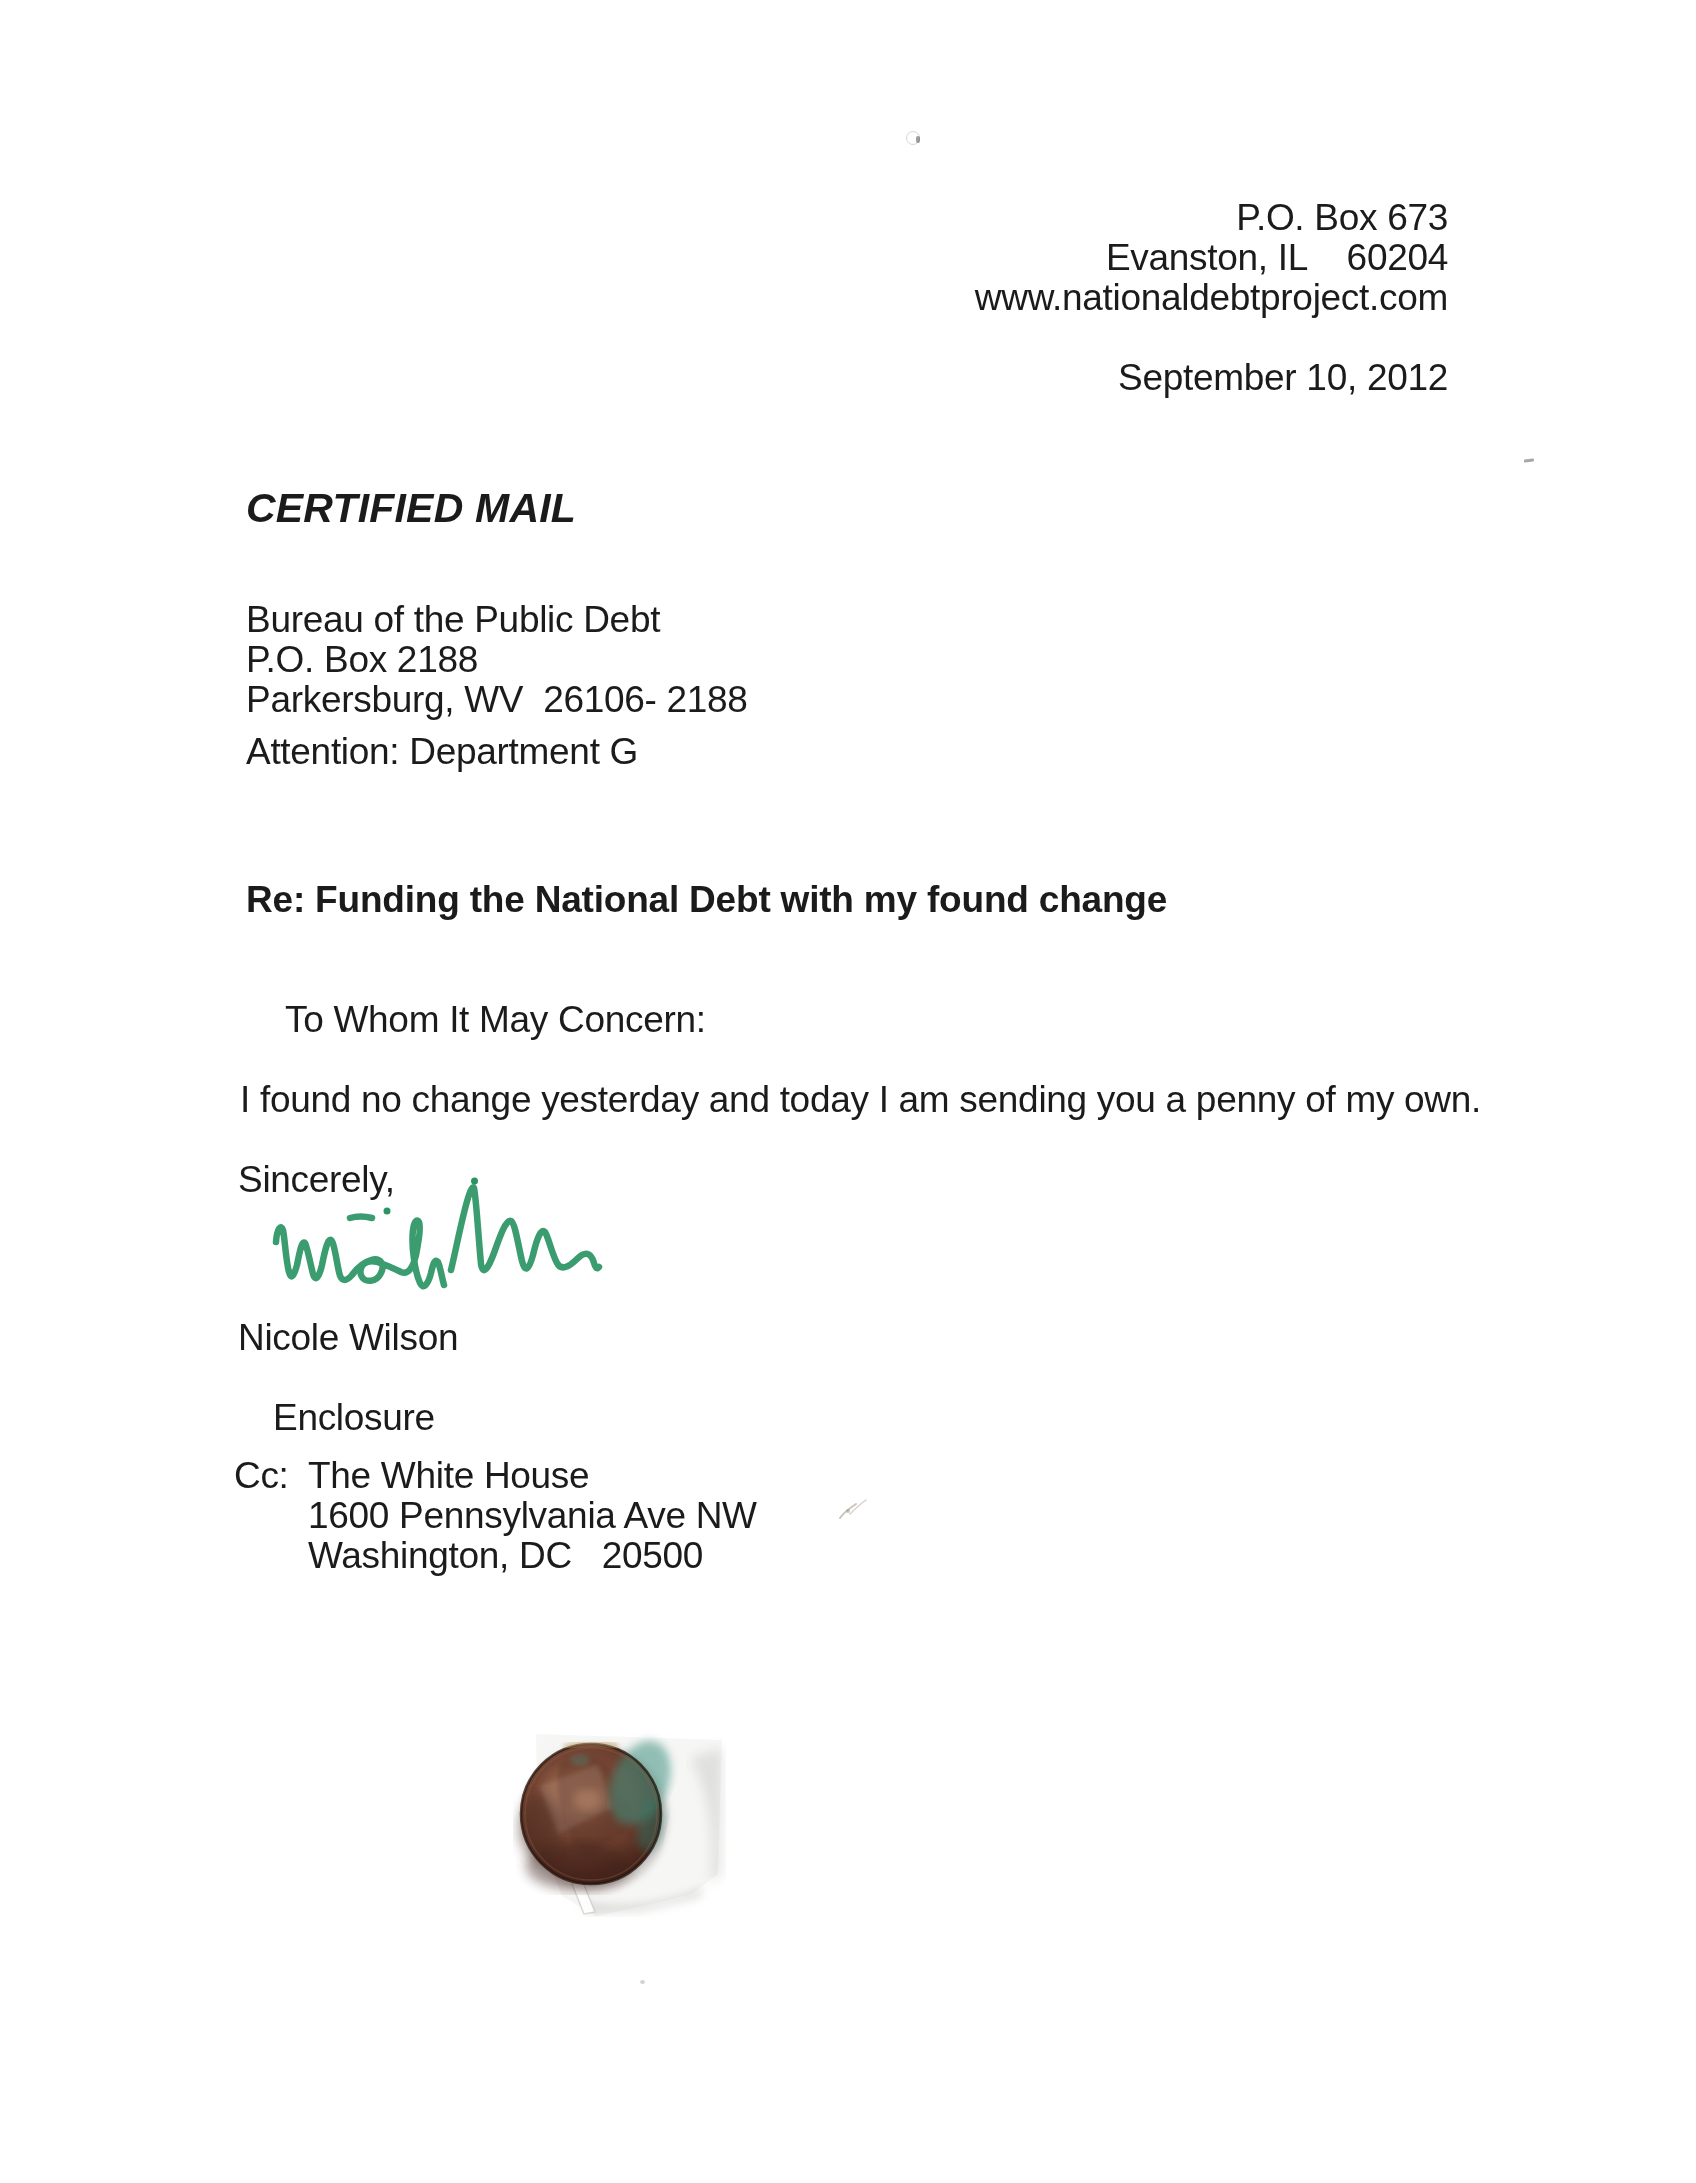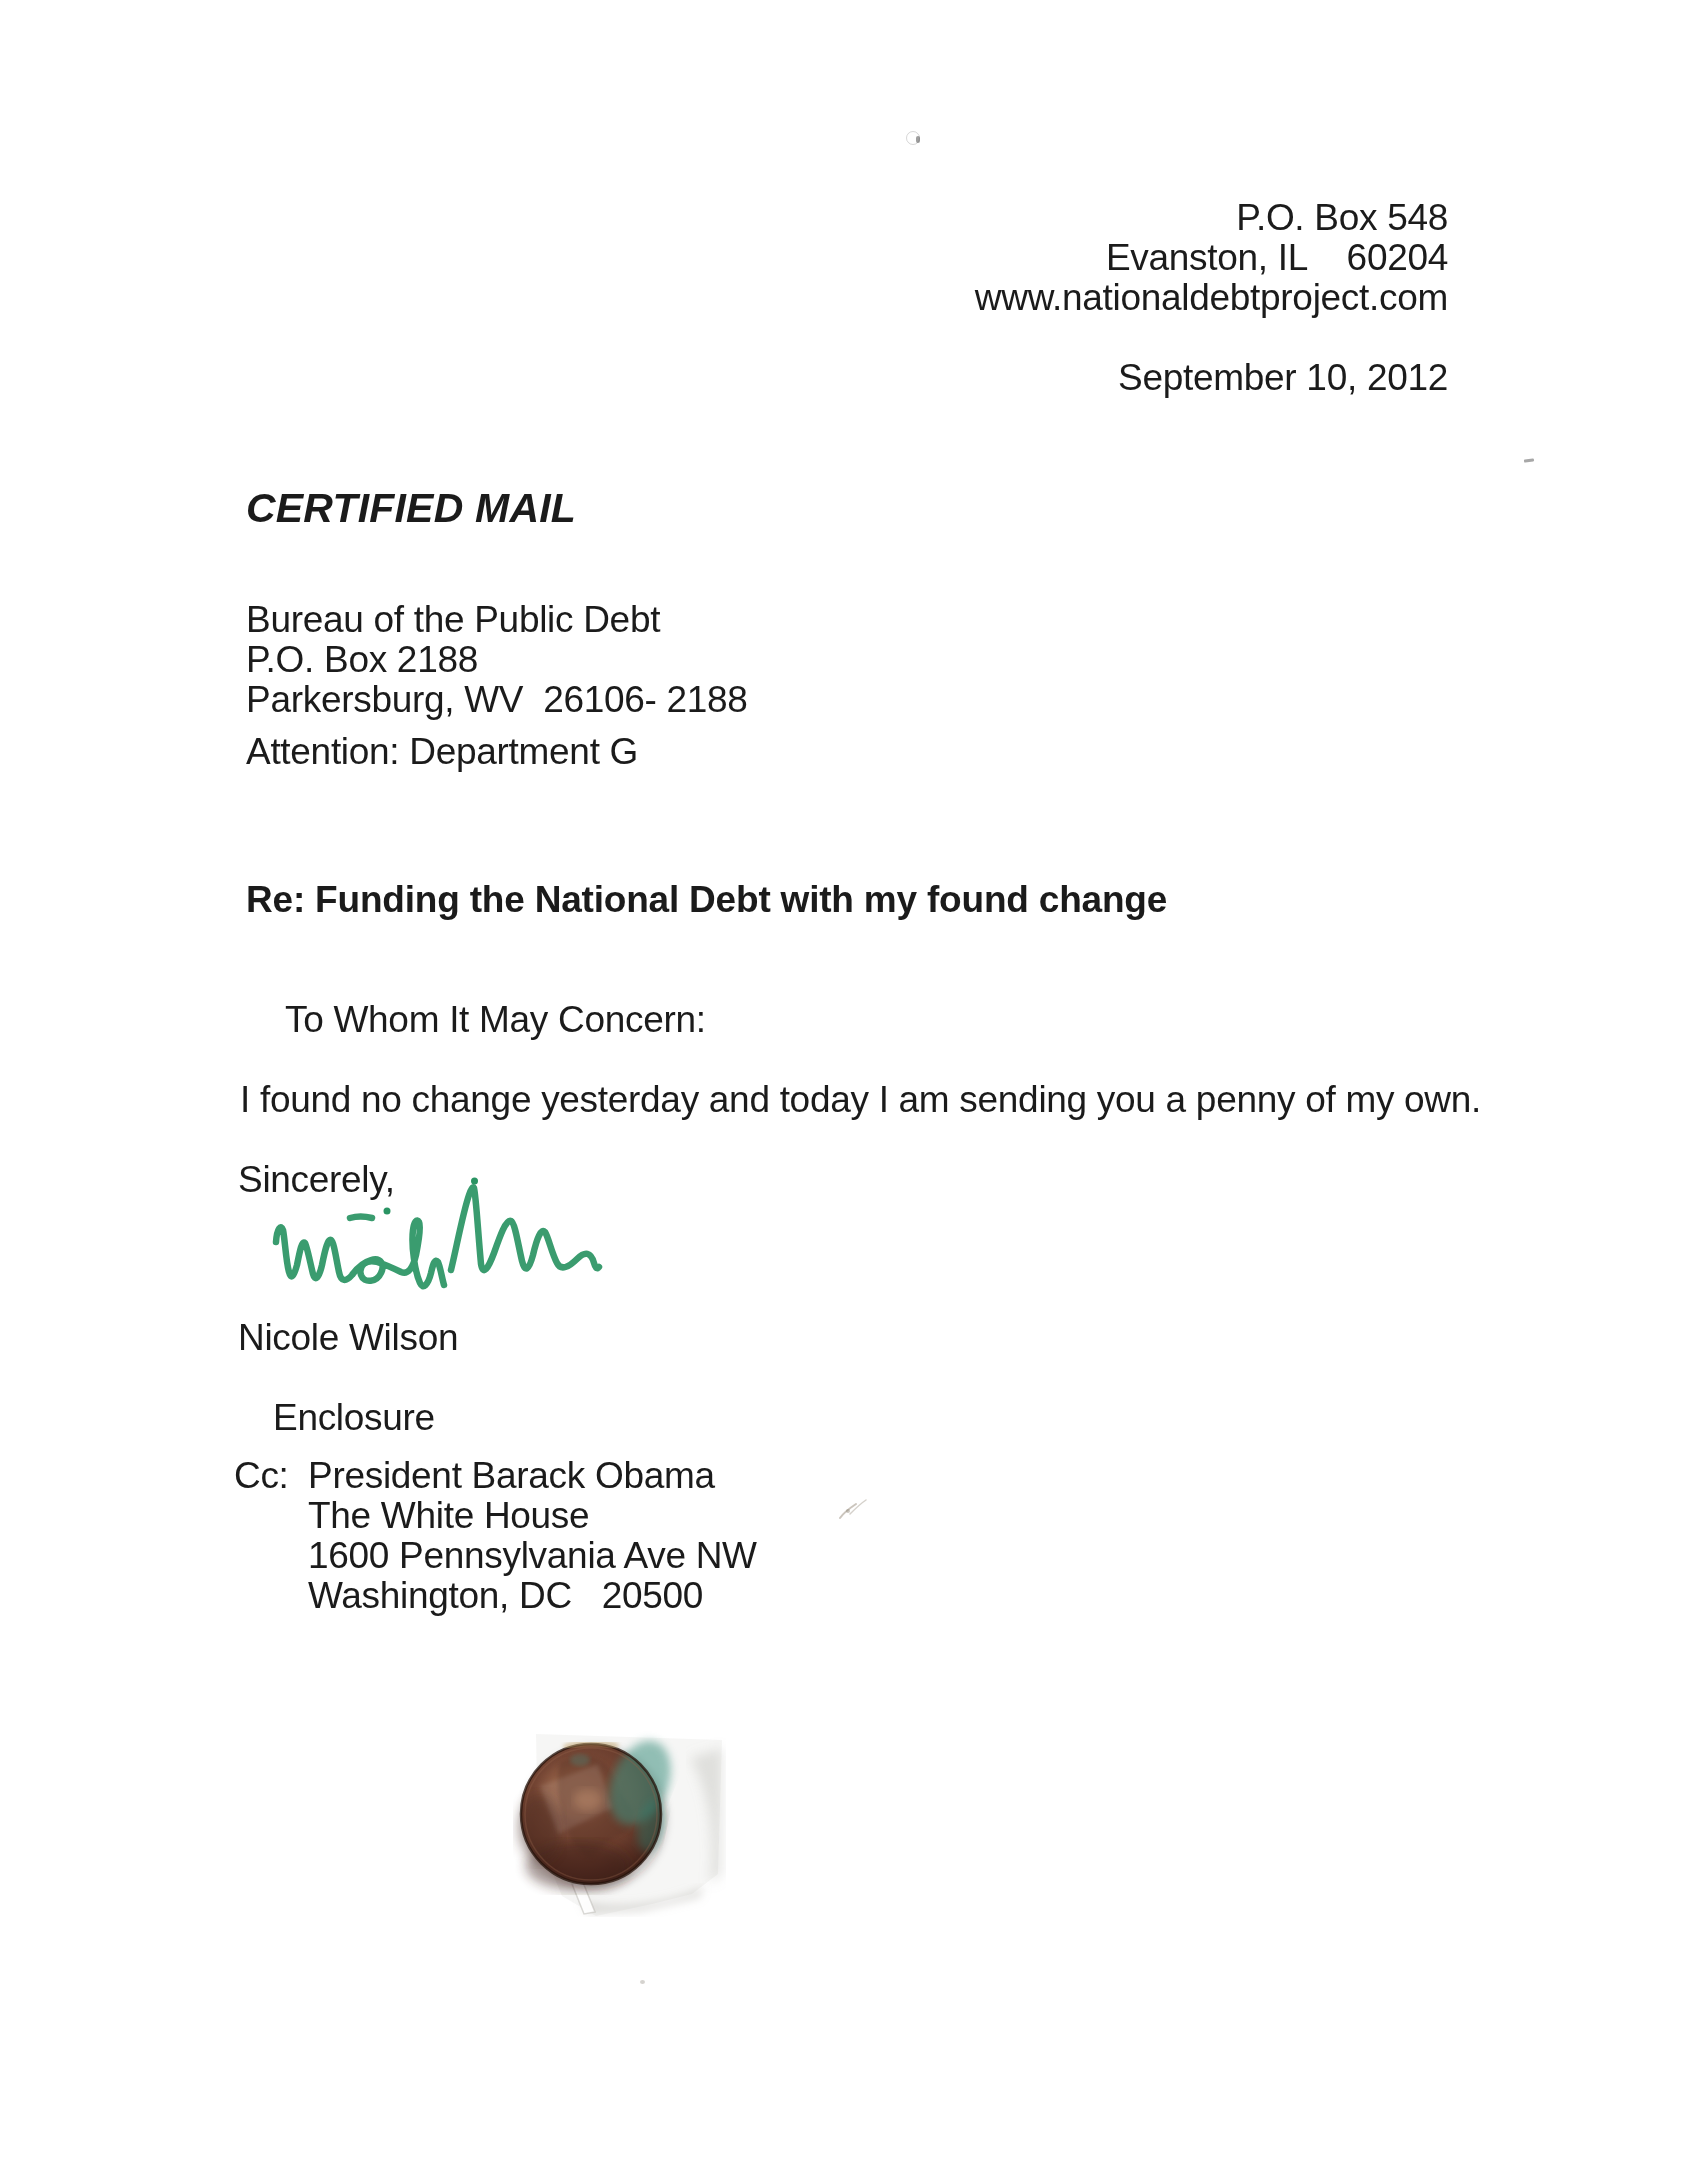--- a/index.html
+++ b/index.html
@@ -45,21 +45,21 @@
   .artifact-speck{
     width:5px;height:4px;background:rgba(150,145,135,0.4);border-radius:50%;
   }
 </style>
 </head>
 <body>
 
 <div class="page">
 
   <div class="block right-align" style="top:198px; right:248px;">
-    <div class="line">P.O. Box 548</div>
+    <div class="line">P.O. Box 673</div>
     <div class="line">Evanston, IL    60204</div>
     <div class="line">www.nationaldebtproject.com</div>
   </div>
 
   <div class="block right-align line" style="top:358px; right:248px;">September 10, 2012</div>
 
   <div class="block certified" style="top:486px; left:246px;">CERTIFIED MAIL</div>
 
   <div class="block" style="top:600px; left:246px;">
     <div class="line">Bureau of the Public Debt</div>
@@ -98,21 +98,20 @@
     <circle cx="214.5" cy="11" r="3.5" fill="#2a9463"></circle>
   </svg>
 
   <div class="block line" style="top:1318px; left:238px;">Nicole Wilson</div>
 
   <div class="block line" style="top:1398px; left:238px;margin-left:35px;">Enclosure</div>
 
   <div class="block" style="top:1456px; left:234px; width:700px; height:170px;">
     <div class="cc-label line">Cc:</div>
     <div class="cc-lines">
-      <div class="line">President Barack Obama</div>
       <div class="line">The White House</div>
       <div class="line">1600 Pennsylvania Ave NW</div>
       <div class="line">Washington, DC   20500</div>
     </div>
   </div>
 
   <svg class="penny-svg" width="300" height="280" viewBox="0 0 300 280">
     <defs>
       <radialGradient id="coinG" cx="42%" cy="38%" r="70%">
         <stop offset="0%" stop-color="#95604a"></stop>

